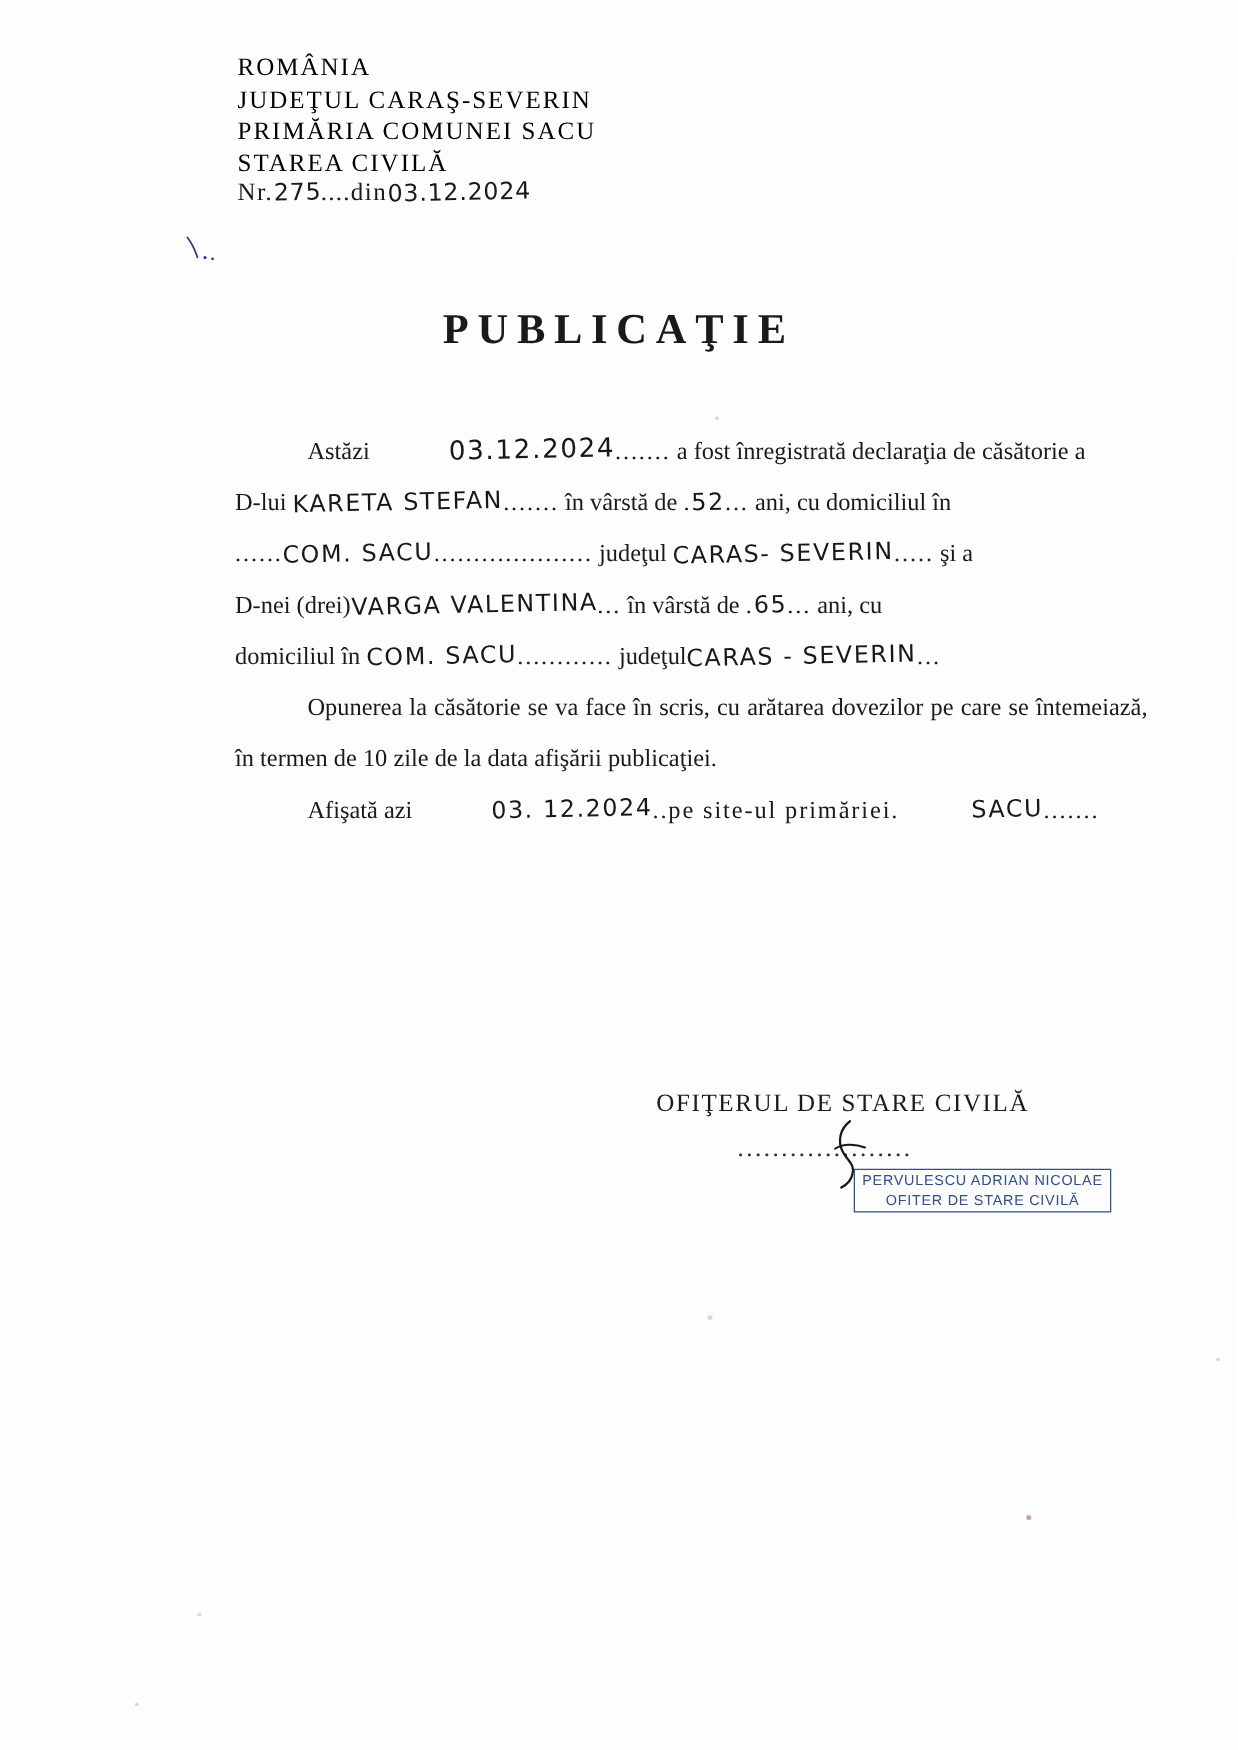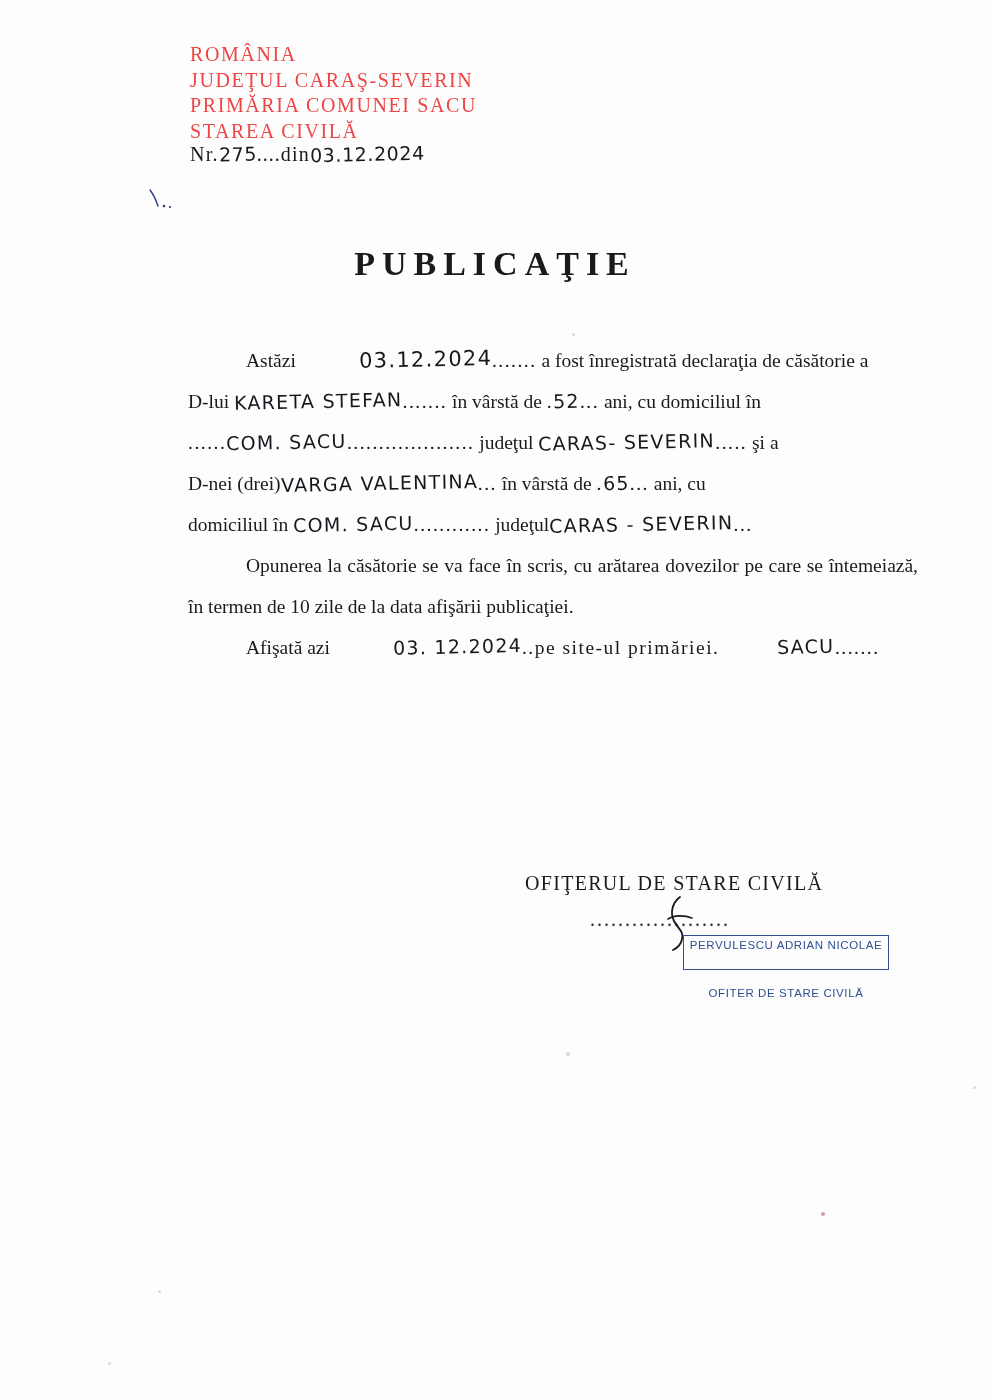--- a/index.html
+++ b/index.html
@@ -35,21 +35,21 @@
   .header {
     position: absolute;
     left: 190px;
     top: 42px;
     line-height: 1.28;
   }
   .header div {
     font-family: "Liberation Serif", serif;
     font-size: 20px;
     letter-spacing: 1.6px;
-    color: #ef4444;
+    color: #000000;
     white-space: nowrap;
   }
 
   .nr-line {
     position: absolute;
     left: 190px;
     top: 143px;
     font-size: 20px;
     letter-spacing: 1.2px;
     white-space: nowrap;
@@ -141,21 +141,20 @@
     border: 1px solid #2f4f8f;
     box-sizing: border-box;
   }
   .stamp div {
     text-align: center;
     font-family: "Liberation Sans", sans-serif;
     font-size: 11.5px;
     letter-spacing: .6px;
     color: #2f4f8f;
     line-height: 16px;
-    margin-top: 32px;
   }
   .stamp div:first-child { margin-top: 1px; }
 
   .pen-mark {
     position: absolute;
     left: 148px;
     top: 188px;
     width: 30px;
     height: 22px;
   }

